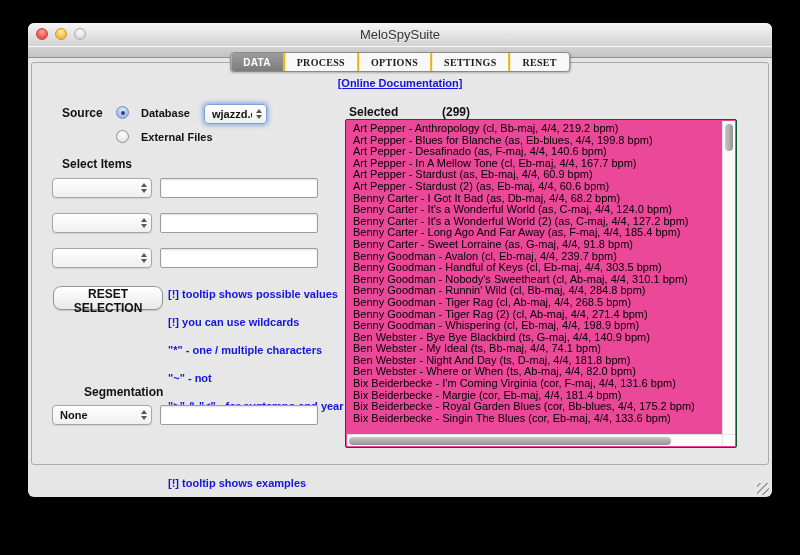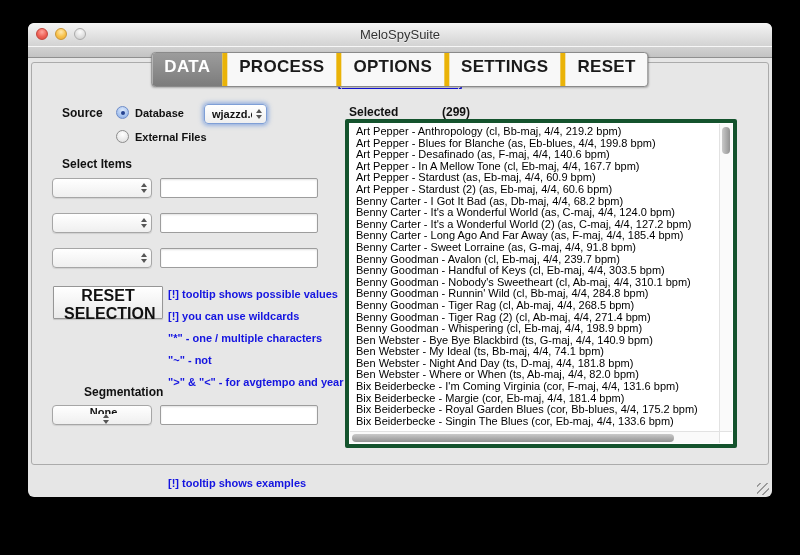--- a/index.html
+++ b/index.html
@@ -22,32 +22,32 @@
   .light.gray   { background:radial-gradient(circle at 50% 30%, #fcfcfc, #dedede 60%, #c9c9c9); border:1px solid #ababab; }
 
   .body { position:absolute; left:0; top:23px; right:0; bottom:0; border-top:1px solid #f7f7f7; }
 
   
   .tabpanel { position:absolute; left:3px; right:3px; top:15px; height:403px;
               border:1px solid #ababab; border-radius:3px; background:#e7e7e7; }
   .tabbar { position:absolute; left:50%; top:5px; transform:translateX(-50%);
             display:flex; border:1px solid #8a8a8a; border-radius:4px; overflow:hidden;
             background:#f8f8f8; box-shadow:0 1px 2px rgba(0,0,0,.25); z-index:5; }
-  .tab { padding:4px 12px 9px; font-size:17px; font-weight:bold; color:#1a1a1a;
+  .tab { padding:4px 12px 3px; font-size:10px; font-weight:bold; color:#1a1a1a;
          letter-spacing:.3px; cursor:default; }
-  .tab + .tab { border-left:5px solid #eab308; }
+  .tab + .tab { border-left:2px solid #eab308;font-family:Liberation Serif, serif; }
   .tab.selected { background:linear-gradient(#9c9c9c,#7c7c7c); color:#fff; }
 
   .doclink { position:absolute; left:0; right:0; top:26px; text-align:center; }
   .doclink a { font-size:11px; font-weight:bold; color:#1414e0; text-decoration:underline; }
 
   
   .lbl  { position:absolute; font-size:12px; font-weight:bold; color:#111; }
 
-  .radio-row { position:absolute; display:flex; align-items:center; gap:6px; }
+  .radio-row { position:absolute; display:flex; align-items:center; gap:12px; }
   .radio { width:13px; height:13px; border-radius:50%; border:1px solid #8d8d8d;
            background:radial-gradient(circle at 50% 30%, #ffffff, #dcdcdc); position:relative; }
   .radio.checked { border-color:#6e8cc8;
            background:radial-gradient(circle at 50% 30%, #dce9fb, #a9c4ef 60%, #7fa3e0); }
   .radio.checked::after { content:""; position:absolute; left:3.5px; top:3.5px;
            width:4px; height:4px; border-radius:50%; background:#24418f; }
   .radio-lbl { font-size:11px; font-weight:bold; color:#111; }
 
   .dd { position:absolute; height:20px; border:1px solid #a6a6a6; border-radius:4px;
         background:linear-gradient(#ffffff,#efefef); display:flex; align-items:center;
@@ -56,31 +56,31 @@
   .dd-val { flex:1; font-size:11px; font-weight:bold; color:#111; white-space:nowrap; overflow:hidden; }
   .stepper { display:flex; flex-direction:column; align-items:center; gap:2px; padding-left:4px; }
   .stepper i { display:block; width:0; height:0; border-left:3.5px solid transparent; border-right:3.5px solid transparent; }
   .stepper .up { border-bottom:4px solid #555; }
   .stepper .dn { border-top:4px solid #555; }
 
   .tfield { position:absolute; height:20px; border:1px solid #9d9d9d; border-radius:2px;
             background:#fff; box-shadow:inset 0 1px 2px rgba(0,0,0,.12);
             font-size:11px; padding:0 4px; font-family:inherit; }
 
-  .btn { position:absolute; height:33px; border:1px solid #969696; border-radius:1px;
-         background:linear-gradient(#ffffff,#e9e9e9); font-size:16px; font-weight:bold;
+  .btn { position:absolute; height:24px; border:1px solid #969696; border-radius:8px;
+         background:linear-gradient(#ffffff,#e9e9e9); font-size:12px; font-weight:bold;
          color:#111; font-family:inherit; box-shadow:0 1px 1px rgba(0,0,0,.15); padding:0 10px; }
 
-  .hints { position:absolute; left:140px; top:241px; display:flex; flex-direction:column; gap:8px; }
+  .hints { position:absolute; left:140px; top:241px; display:flex; flex-direction:column; gap:14px; }
   .hint { font-size:11px; font-weight:bold; color:#1414e0; height:14px; white-space:nowrap; }
   .hint-single { position:absolute; font-size:11px; font-weight:bold; color:#1414e0; }
 
   
   .listbox { position:absolute; left:317px; top:72px; width:392px; height:329px;
-             background:#ffffff; border:4px solid #14532d; border-radius:2px; }
+             background:#ec4899; border:1px solid #14532d; border-radius:2px; }
   .rows { position:absolute; left:1px; right:15px; top:1px; bottom:13px;
           overflow:hidden; padding:2px 0 0 6px; }
   .row { font-size:11px; line-height:11.6px; color:#000; white-space:nowrap; }
 
   .vscroll { position:absolute; top:1px; right:1px; bottom:13px; width:13px;
              background:#fafafa; border-left:1px solid #e2e2e2; }
   .vthumb { position:absolute; left:2px; top:3px; width:8px; height:27px; border-radius:5px;
             background:linear-gradient(90deg,#c9c9c9,#939393); }
   .hscroll { position:absolute; left:1px; right:14px; bottom:1px; height:12px;
              background:#fafafa; border-top:1px solid #e2e2e2; }
@@ -176,21 +176,21 @@
     <div class="hints">
       <div class="hint">[!] tooltip shows possible values</div>
       <div class="hint">[!] you can use wildcards</div>
       <div class="hint">"*" - one / multiple characters</div>
       <div class="hint">"~" - not</div>
       <div class="hint">"&gt;" &amp; "&lt;" - for avgtempo and year</div>
     </div>
 
     <div class="lbl" style="left:24px; top:338px;margin-left:32px;">Segmentation</div>
 
-    <div class="dd" style="left:24px; top:358px; width:100px;flex-direction:column;">
+    <div class="dd" style="left:24px; top:358px; width:100px;">
       <span class="dd-val">None</span>
       <span class="stepper">
           <i class="up"></i>
           <i class="dn"></i>
         </span>
     </div>
     <input class="tfield" style="left: 132px; top: 358px; width: 158px;" value="">
 
     <div class="hint-single" style="left:140px; top:385px;margin-top:45px;">[!] tooltip shows examples</div>
 

